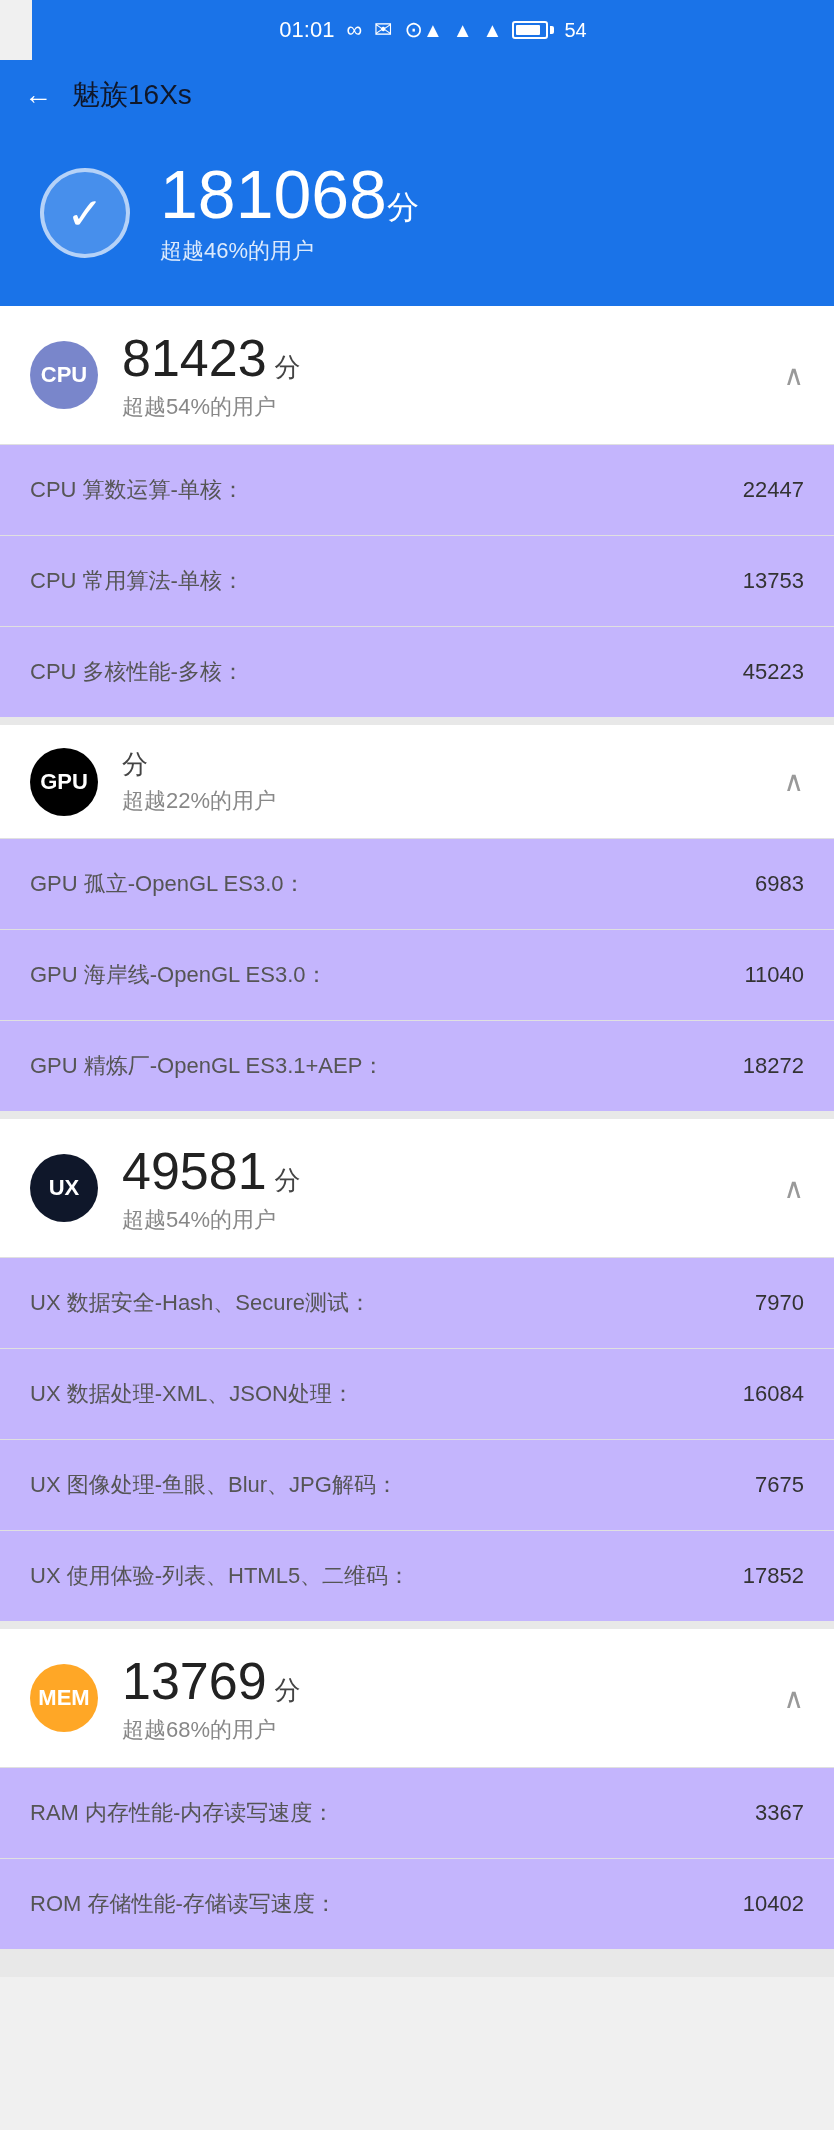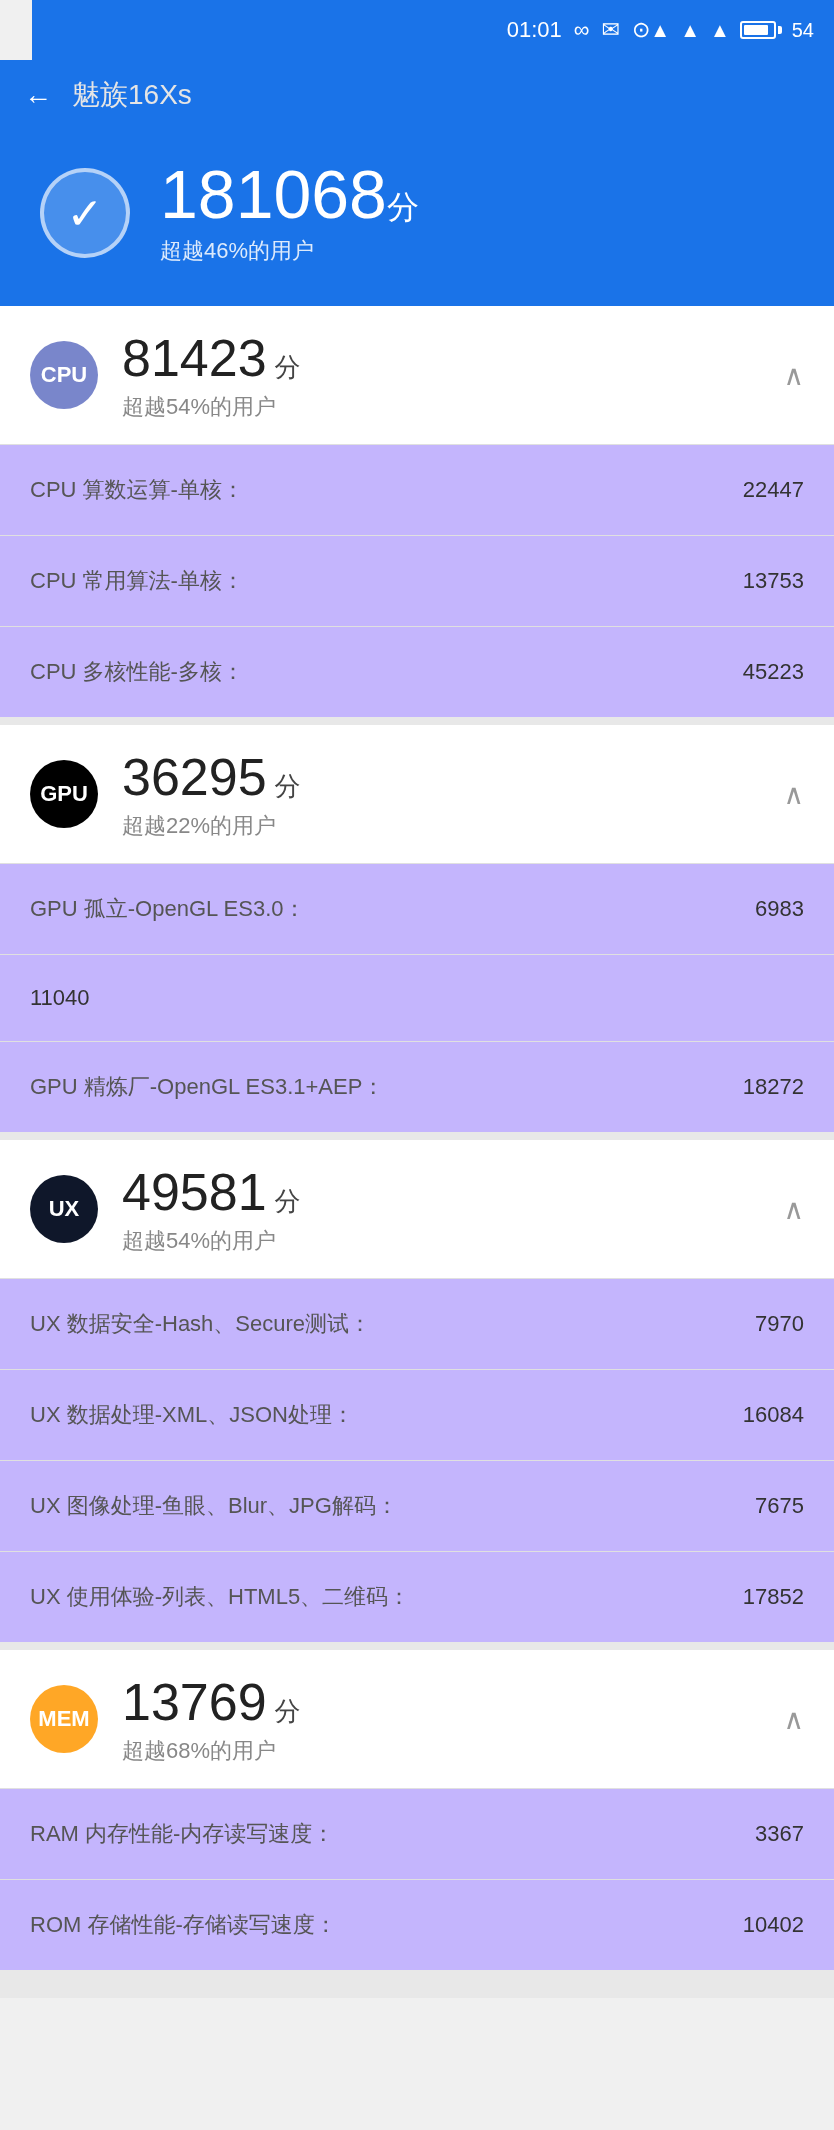--- a/index.html
+++ b/index.html
@@ -10,21 +10,21 @@
       background: #f0f0f0;
       overflow-x: hidden;
     }
 
     
     .status-bar {
       background: #1a73e8;
       height: 60px;
       display: flex;
       align-items: center;
-      justify-content: flex-end;
+      justify-content: center;
       padding: 0 20px;
       color: white;
       font-size: 22px;
       margin-left: 32px;
     }
     .status-left { display: flex; align-items: center; gap: 12px; }
     .status-right { display: flex; align-items: center; gap: 10px; font-size: 20px; }
     .battery-icon {
       display: inline-flex; align-items: center; gap: 2px;
     }
@@ -49,21 +49,21 @@
       color: white;
     }
     .back-arrow {
       font-size: 28px;
       cursor: pointer;
       color: white;
     }
     .header-title {
       font-size: 28px;
       font-weight: 500;
-      color: #e5e5e5;
+      color: #0f172a;
     }
 
     
     .score-hero {
       background: #1a73e8;
       padding: 30px 40px 40px;
       display: flex;
       align-items: center;
       gap: 30px;
       color: white;
@@ -254,33 +254,33 @@
           <span class="sub-item-label">CPU 多核性能-多核：</span>
           <span class="sub-item-value">45223</span>
         </div>
       </div>
     </div>
     <div class="category-section">
       <div class="category-header">
         <div class="category-badge badge-gpu">GPU</div>
         <div class="category-score-info">
           <div class="category-score-line">
-            <span class="category-score">36295</span>
             <span class="category-score-unit">分</span>
           </div>
           <div class="category-percentile">超越22%的用户</div>
         </div>
         <span class="chevron">∧</span>
       </div>
       <div class="sub-items">
         <div class="sub-item">
           <span class="sub-item-label">GPU 孤立-OpenGL ES3.0：</span>
           <span class="sub-item-value">6983</span>
         </div>
         <div class="sub-item">
+          <span class="sub-item-label">GPU 海岸线-OpenGL ES3.0：</span>
           <span class="sub-item-value">11040</span>
         </div>
         <div class="sub-item">
           <span class="sub-item-label">GPU 精炼厂-OpenGL ES3.1+AEP：</span>
           <span class="sub-item-value">18272</span>
         </div>
       </div>
     </div>
     <div class="category-section">
       <div class="category-header">

